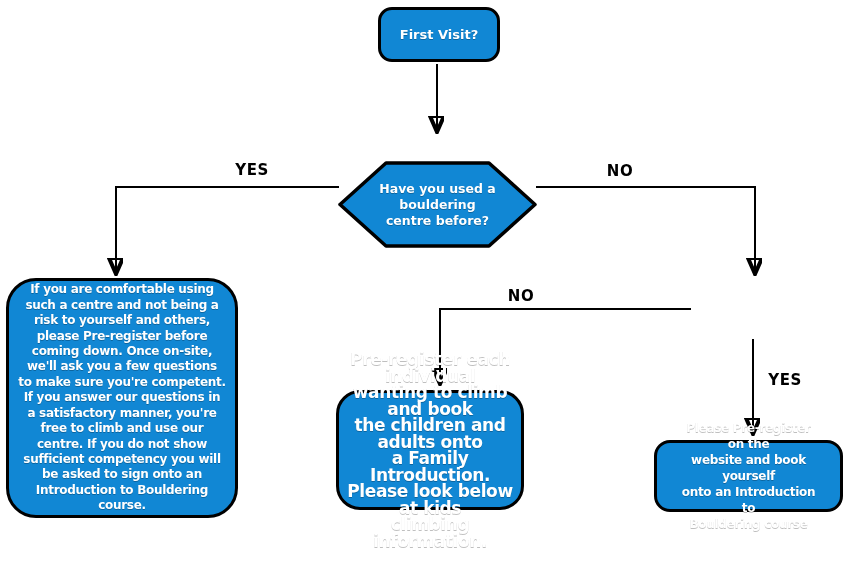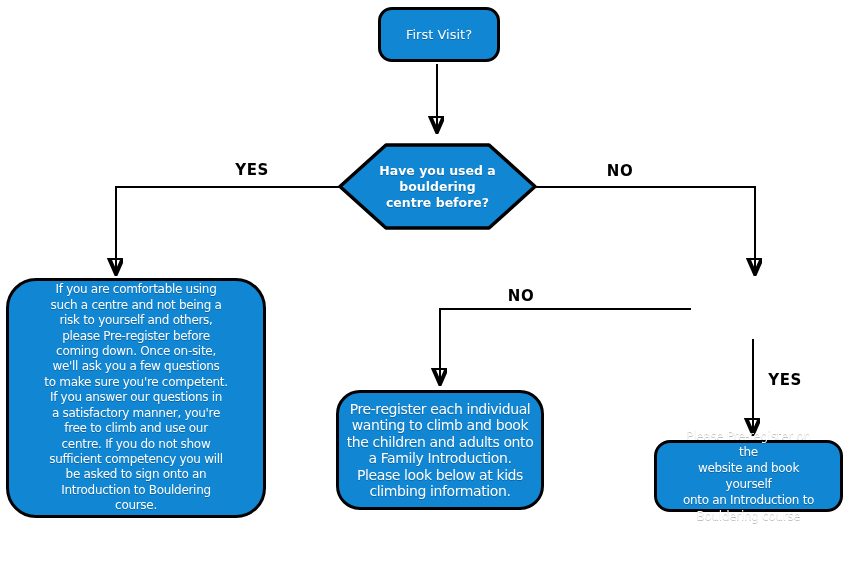--- a/index.html
+++ b/index.html
@@ -11,39 +11,39 @@
   }
   html,body{margin:0;padding:0;background:var(--background);}
   body{font-family:"DejaVu Sans", sans-serif;}
   #canvas{position:relative;width:855px;height:580px;background:var(--background);overflow:hidden;}
 
   .node{
     position:absolute;
     background:var(--node-fill);
     border:3px solid var(--node-border);
     color:var(--node-text);
-    font-weight:normal;
+    font-weight:bold;
     text-align:center;
     display:flex;
     align-items:center;
     justify-content:center;
     box-sizing:border-box;
   }
   .node .node-text{
     white-space:pre-line;
     text-shadow:0 1px 0 rgba(0,0,0,.25);
     width:100%;
   }
 
   #node-first-visit{left:378px;top:7px;width:122px;height:55px;border-radius:14px;font-size:13px;line-height:16px;}
-  #node-big-left{left:6px;top:278px;width:260px;height:240px;border-radius:30px;font-size:12px;line-height:15.4px;letter-spacing:-0.3px;padding:0 3px;}
-  #node-family{left:336px;top:390px;width:208px;height:120px;border-radius:24px;font-size:14px;line-height:16.5px;letter-spacing:-0.4px;padding:0 2px;}
+  #node-big-left{left:6px;top:278px;width:232px;height:240px;border-radius:30px;font-size:12px;line-height:15.4px;letter-spacing:-0.3px;padding:0 3px;}
+  #node-family{left:336px;top:390px;width:188px;height:120px;border-radius:24px;font-size:17px;line-height:16.5px;letter-spacing:-0.4px;padding:0 2px;}
   #node-intro-course{left:654px;top:440px;width:189px;height:72px;border-radius:16px;font-size:12px;line-height:16px;letter-spacing:-0.3px;padding:0 20px;}
 
-  .hex{position:absolute;}
+  .hex{position:absolute;margin-top:18px;}
   .hex svg{position:absolute;left:0;top:0;width:100%;height:100%;display:block;}
   .hex .hex-text{
     position:absolute;left:0;top:0;width:100%;height:100%;
     display:flex;align-items:center;justify-content:center;
     color:var(--node-text);font-weight:bold;text-align:center;
     white-space:pre-line;text-shadow:0 1px 0 rgba(0,0,0,.25);
   }
   #node-used-centre{left:338px;top:143px;width:199px;height:87px;font-size:12.5px;line-height:16px;}
   #node-over-18{left:690px;top:280px;width:126px;height:57px;font-size:12.5px;line-height:15px;}
 

